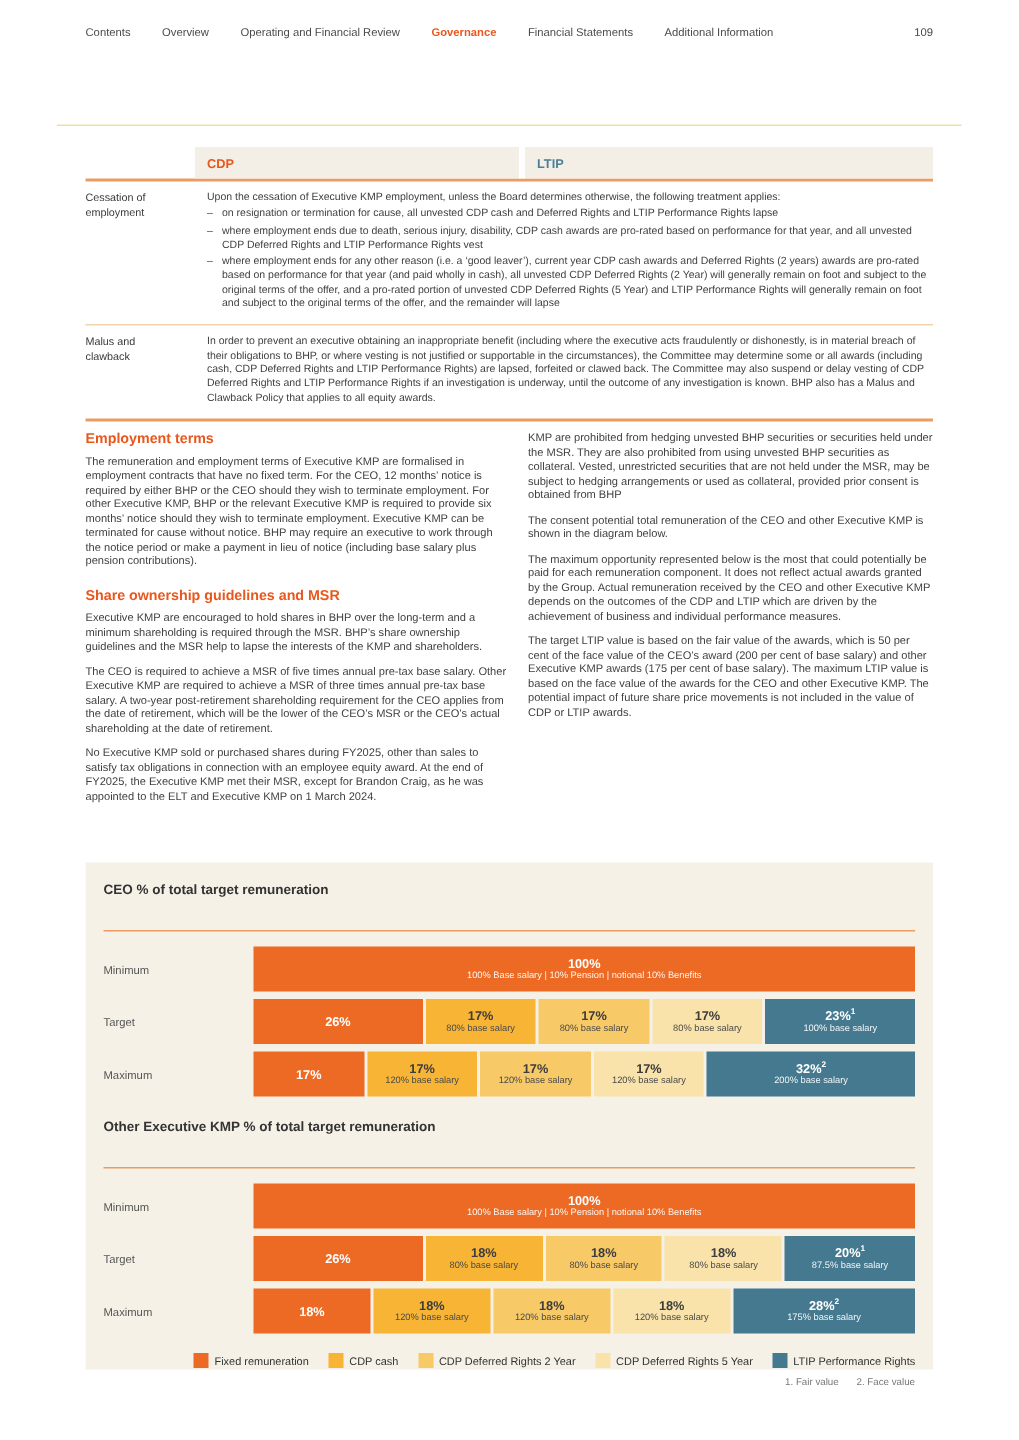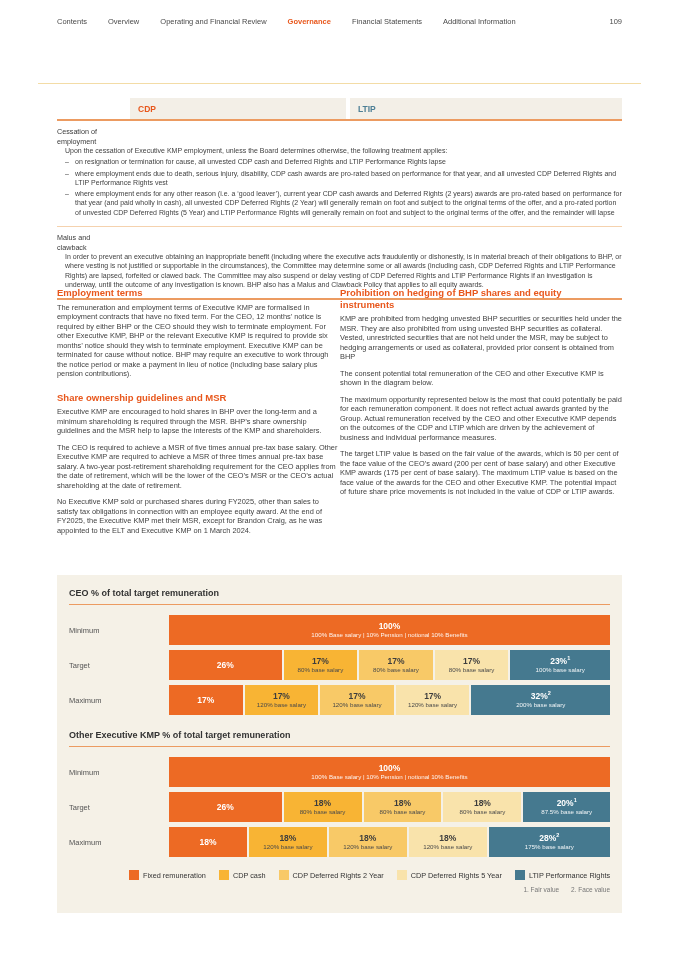--- a/index.html
+++ b/index.html
@@ -33,52 +33,52 @@
   .t-label-spacer { width: 73px; }
   .t-cdp, .t-ltip {
     background: var(--table-header-bg, #F3EFE7);
     font-size: 8.5px; font-weight: bold;
     padding: 6px 0 0 8px;
   }
   .t-cdp { width: 216px; color: var(--accent, #E8571C); }
   .t-gap { width: 4px; background: #ffffff; }
   .t-ltip { flex: 1; color: var(--teal, #4D7F95); }
   .t-head-rule { border-top: 2px solid var(--table-border, #EC9B61); }
-  .t-row { display: flex; padding: 6px 0 7px 0; flex-direction: column; }
+  .t-row { display: flex; padding: 6px 0 7px 0; }
   .t-row + .t-row { border-top: 1px solid var(--table-separator, #F5D2AE); }
   .t-bottom-rule { border-top: 2px solid var(--table-border, #EC9B61); }
   .t-label { width: 73px; padding-right: 12px; font-size: 7.2px; line-height: 9.5px; color: #3a3a3a; }
   .t-content { flex: 1; padding-left: 8px; line-height: 9.3px; }
   .t-content p { margin-bottom: 2px; }
   .bullet { position: relative; padding-left: 10px; margin-bottom: 2px; }
   .bullet .dash { position: absolute; left: 0; }
 
   
-  .columns { position: absolute; top: 287px; left: 57px; width: 565px; display: flex; }
+  .columns { position: absolute; top: 287px; left: 57px; width: 565px; display: flex; gap: 12px; }
   .col-left { width: 283px; }
   .col-right { flex: 1; }
   h3.orange {
     color: var(--accent, #E8571C);
     font-size: 9.5px; font-weight: bold; line-height: 11.5px;
     margin-bottom: 4px;
   }
   .col-right h3.orange { max-width: 235px; }
   .mt { margin-top: 13px; }
   .columns p { font-size: 7.4px; line-height: 9.5px; margin-bottom: 7px; }
   h2.remmix { font-size: 13px; font-weight: 400; color: #444444; margin: 15px 0 8px 0; }
 
   
   .chart-box {
     position: absolute; top: 575px; left: 57px; width: 565px; height: 338px;
     background: var(--chart-bg, #F5F1E7);
     padding: 13px 12px 0 12px;
   }
   .chart-title {
     font-size: 9px; font-weight: bold; color: #333333;
-    padding-bottom: 6px; border-bottom: 1px solid var(--table-border, #EC9B61);
+    padding-bottom: 22px; border-bottom: 1px solid var(--table-border, #EC9B61);
     margin-bottom: 10px;
   }
   .chart-title.second { margin-top: 15px; }
   .chart-row { display: flex; align-items: center; margin-bottom: 5px; }
   .row-label { width: 60px; font-size: 7.5px; color: #555555; }
   .bar { flex: 1; display: flex; gap: 2px; height: 30px; margin-left: 40px; }
   .seg {
     display: flex; flex-direction: column; justify-content: center; align-items: center;
     overflow: hidden; min-width: 0;
   }
@@ -148,21 +148,20 @@
       </section>
       <section>
         <h3 class="orange mt">Share ownership guidelines and MSR</h3>
         <p>Executive KMP are encouraged to hold shares in BHP over the long-term and a minimum shareholding is required through the MSR. BHP’s share ownership guidelines and the MSR help to lapse the interests of the KMP and shareholders.</p>
         <p>The CEO is required to achieve a MSR of five times annual pre-tax base salary. Other Executive KMP are required to achieve a MSR of three times annual pre-tax base salary. A two-year post-retirement shareholding requirement for the CEO applies from the date of retirement, which will be the lower of the CEO’s MSR or the CEO’s actual shareholding at the date of retirement.</p>
         <p>No Executive KMP sold or purchased shares during FY2025, other than sales to satisfy tax obligations in connection with an employee equity award. At the end of FY2025, the Executive KMP met their MSR, except for Brandon Craig, as he was appointed to the ELT and Executive KMP on 1 March 2024.</p>
       </section>
     </div>
     <div class="col-right">
       <section>
-        <h3 class="orange">Prohibition on hedging of BHP shares and equity instruments</h3>
         <p>KMP are prohibited from hedging unvested BHP securities or securities held under the MSR. They are also prohibited from using unvested BHP securities as collateral. Vested, unrestricted securities that are not held under the MSR, may be subject to hedging arrangements or used as collateral, provided prior consent is obtained from BHP</p>
       </section>
       <section>
         <p>The consent potential total remuneration of the CEO and other Executive KMP is shown in the diagram below.</p>
         <p>The maximum opportunity represented below is the most that could potentially be paid for each remuneration component. It does not reflect actual awards granted by the Group. Actual remuneration received by the CEO and other Executive KMP depends on the outcomes of the CDP and LTIP which are driven by the achievement of business and individual performance measures.</p>
         <p>The target LTIP value is based on the fair value of the awards, which is 50 per cent of the face value of the CEO’s award (200 per cent of base salary) and other Executive KMP awards (175 per cent of base salary). The maximum LTIP value is based on the face value of the awards for the CEO and other Executive KMP. The potential impact of future share price movements is not included in the value of CDP or LTIP awards.</p>
       </section>
     </div>
   </div>
 

